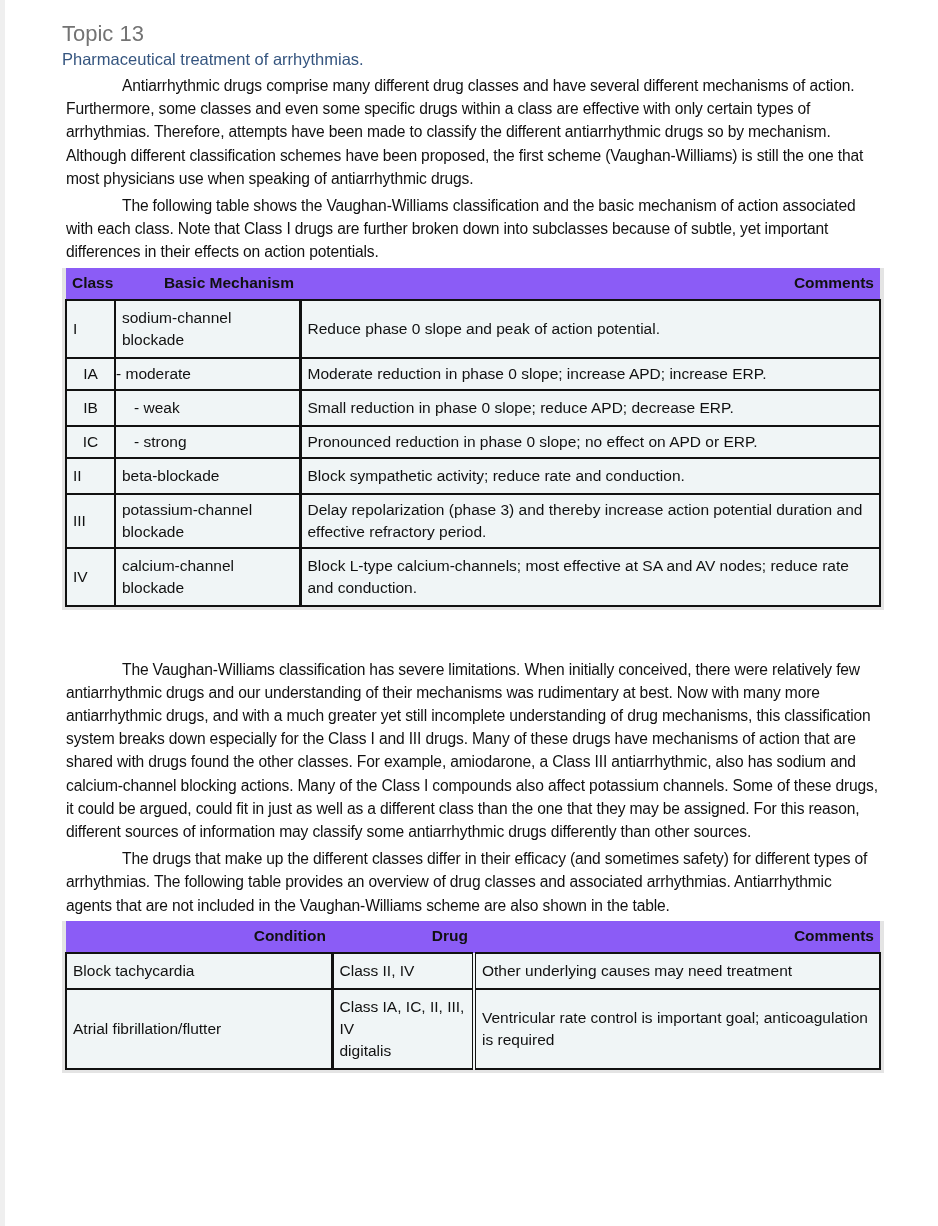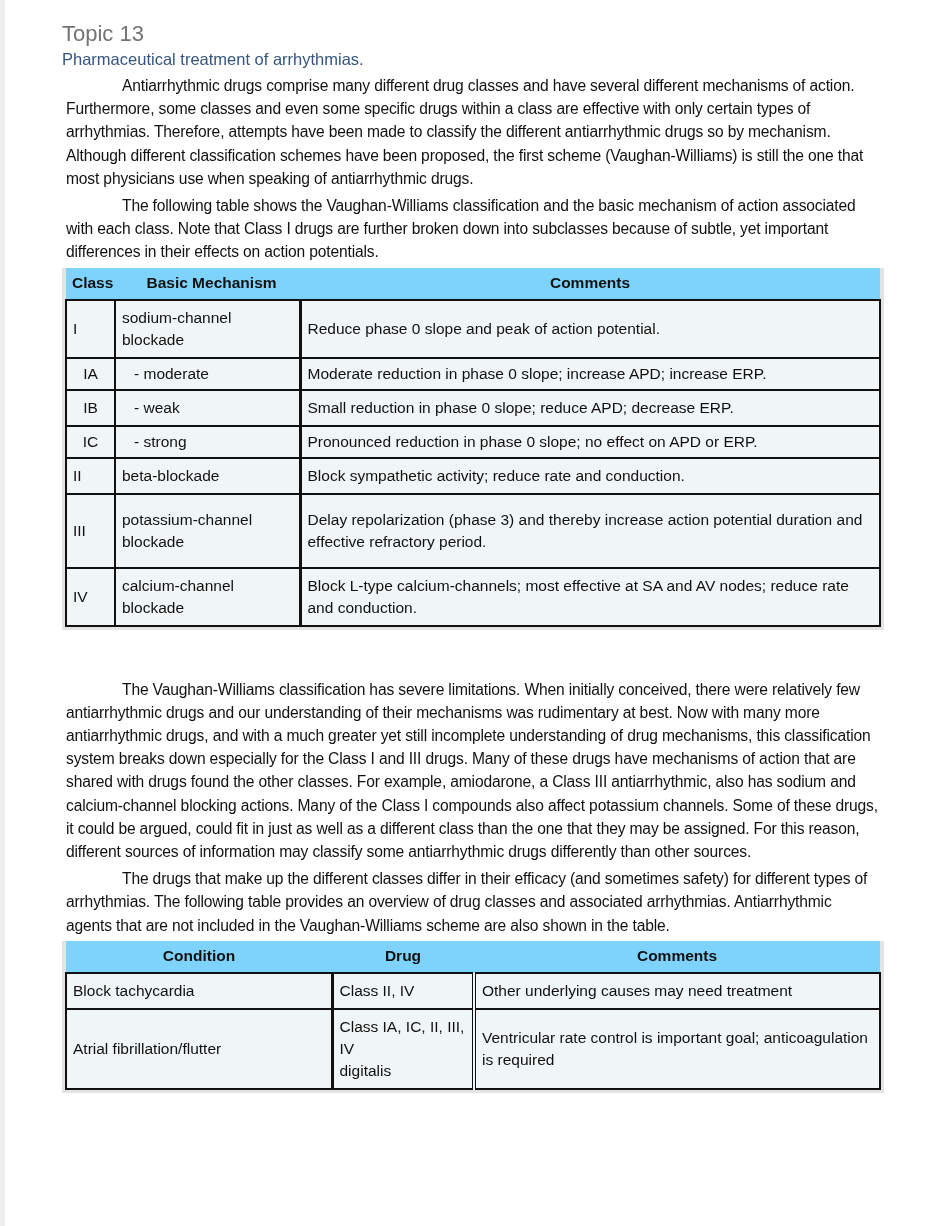--- a/index.html
+++ b/index.html
@@ -10,21 +10,21 @@
   .left-strip { position: absolute; left: 0; top: 0; width: 5px; height: 1226px; background: #efefef; }
   .page { position: absolute; left: 62px; top: 20px; width: 822px; }
   h1.topic { margin: 0; font-weight: normal; font-size: 22px; color: #737373; line-height: 28px; }
   h2.subtitle { margin: 0; font-weight: normal; font-size: 16.5px; color: #35557f; line-height: 22px; }
   p.body { margin: 4px; font-size: 15.6px; line-height: 23.2px; text-indent: 56px; letter-spacing: -0.15px; }
   p.abbr { margin: 0; font-size: 15.6px; line-height: 23.2px; font-style: italic; }
 
   .tbl-wrap { background: #e4e4e4; padding: 0 3px 3px 3px; margin-top: 1px; }
   table.grid { border-collapse: collapse; width: 100%; table-layout: fixed; }
   table.grid thead th {
-    font-weight: bold; font-size: 15.5px; text-align: center; padding: 5px 6px 6px 6px; background: #7dd3fc;
+    font-weight: bold; font-size: 15.5px; text-align: right; padding: 5px 6px 6px 6px; background: #8b5cf6;
     border: none; line-height: 20px;
   }
   table.grid tbody td {
     background: #f0f5f6; border: 2px solid #111; font-size: 15.5px; line-height: 22px;
     padding: 4px 6px; vertical-align: middle;
   }
   table.grid tbody td.rborder { border-right-width: 3px; }
   .center { text-align: center; }
 
   .t2 td.drug-cell { border-right: 4px double #111; }
@@ -56,39 +56,39 @@
         </tr>
       </thead>
       <tbody>
         <tr style="height:58px">
           <td>I</td>
           <td class="rborder">sodium-channel blockade</td>
           <td>Reduce phase 0 slope and peak of action potential.</td>
         </tr>
         <tr style="height:22px">
           <td class="center">IA</td>
-          <td class="rborder" style="padding-left:18px">- moderate</td>
+          <td class="rborder" style="padding-left:0">- moderate</td>
           <td>Moderate reduction in phase 0 slope; increase APD; increase ERP.</td>
         </tr>
         <tr style="height:36px">
           <td class="center">IB</td>
           <td class="rborder" style="padding-left:18px">- weak</td>
           <td>Small reduction in phase 0 slope; reduce APD; decrease ERP.</td>
         </tr>
         <tr style="height:20px">
           <td class="center">IC</td>
           <td class="rborder" style="padding-left:18px">- strong</td>
           <td>Pronounced reduction in phase 0 slope; no effect on APD or ERP.</td>
         </tr>
         <tr style="height:36px">
           <td>II</td>
           <td class="rborder">beta-blockade</td>
           <td>Block sympathetic activity; reduce rate and conduction.</td>
         </tr>
-        <tr style="height:74px">
+        <tr style="height:54px">
           <td>III</td>
           <td class="rborder">potassium-channel blockade</td>
           <td>Delay repolarization (phase 3) and thereby increase action potential duration and effective refractory period.</td>
         </tr>
         <tr style="height:58px">
           <td>IV</td>
           <td class="rborder">calcium-channel blockade</td>
           <td>Block L-type calcium-channels; most effective at SA and AV nodes; reduce rate and conduction.</td>
         </tr>
       </tbody>

